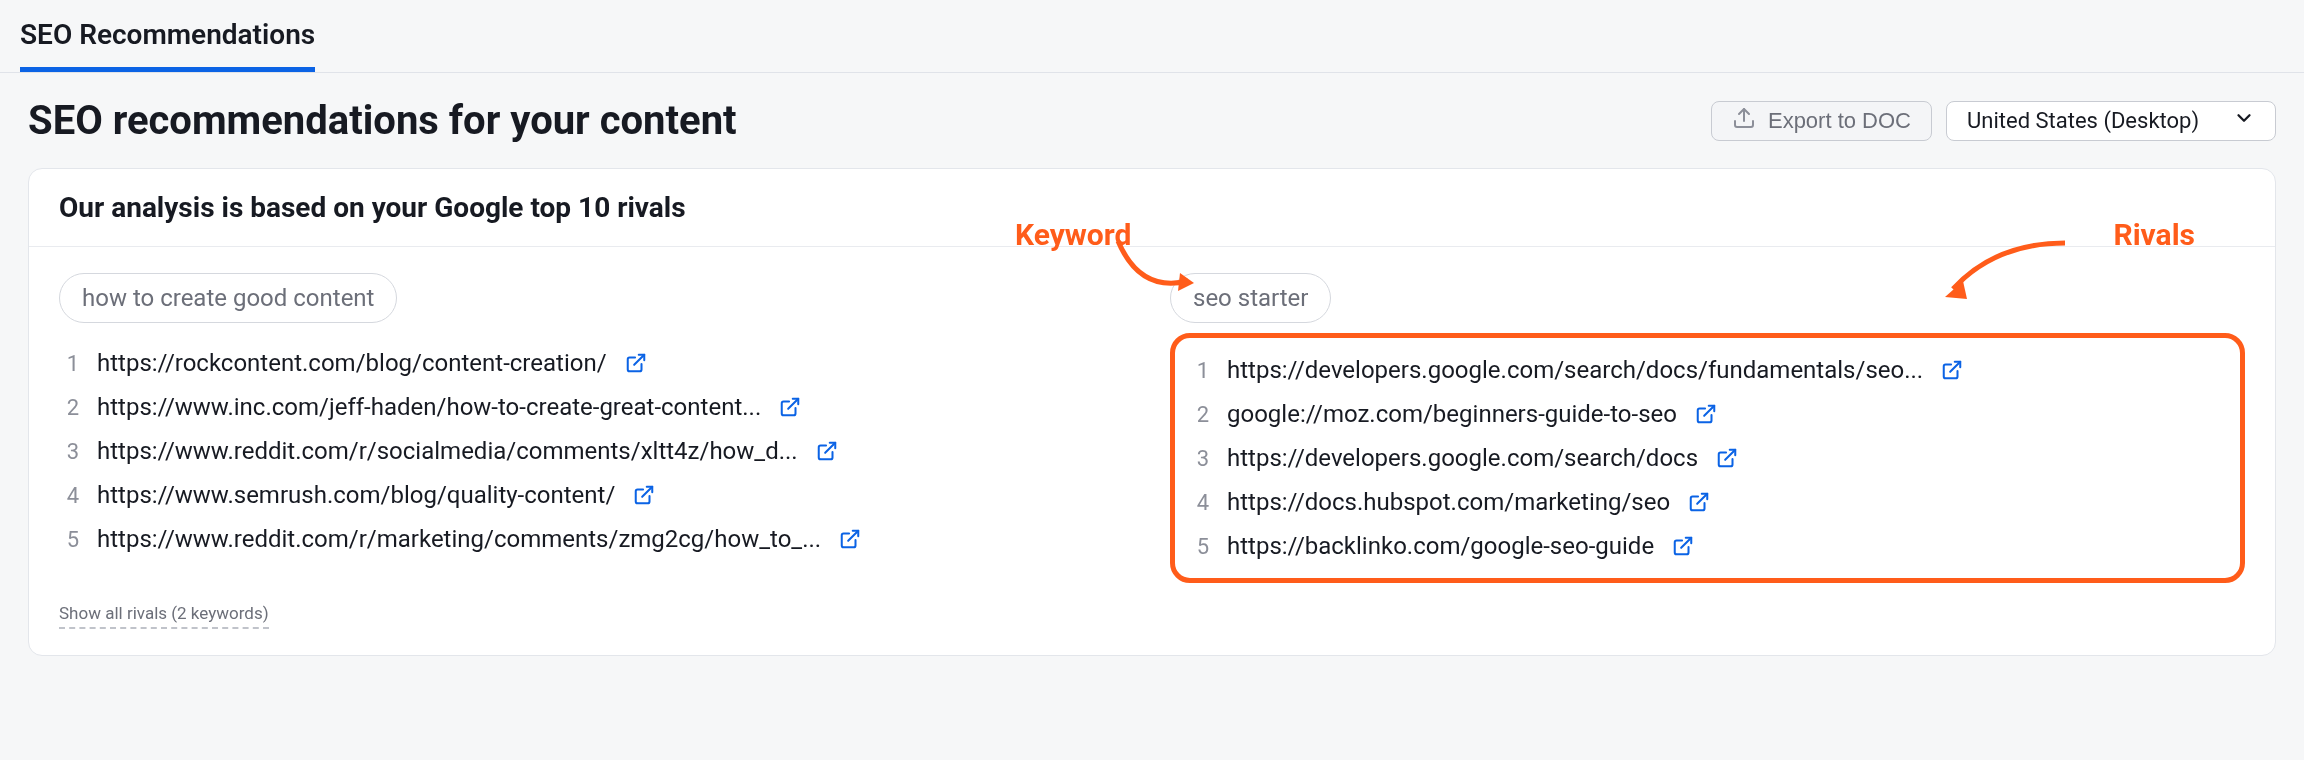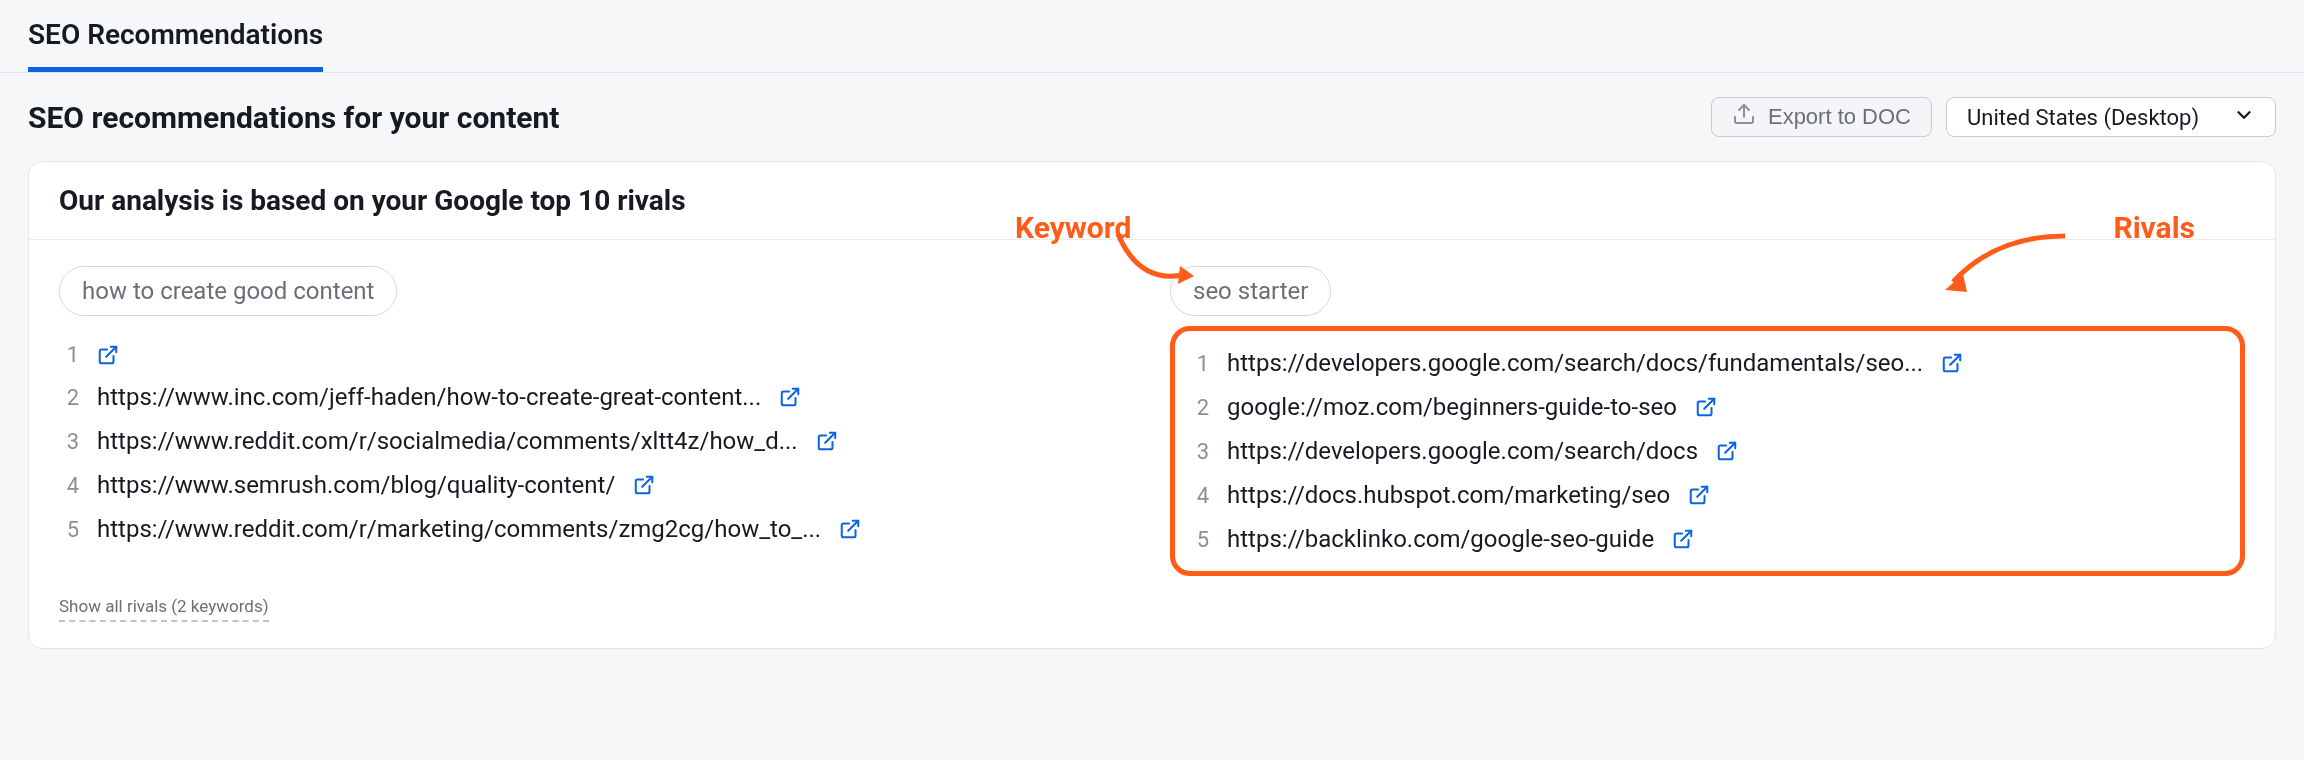--- a/index.html
+++ b/index.html
@@ -8,21 +8,21 @@
     font-family: -apple-system, BlinkMacSystemFont, "Segoe UI", Roboto, Helvetica, Arial, sans-serif;
     background: #f6f7f8;
     color: #171a22;
     width: 2304px;
   }
   .wrap { padding: 0 0 30px 0; }
   
   .tabs {
     display: flex;
     gap: 40px;
-    padding: 18px 28px 0 28px;
+    padding: 18px 28px 0 20px;
     border-bottom: 1px solid #e0e3e9;
     font-size: 28px;
     font-weight: 600;
   }
   .tab {
     padding-bottom: 16px;
     color: #595c66;
     cursor: pointer;
     border-bottom: 5px solid transparent;
   }
@@ -30,21 +30,21 @@
     color: #171a22;
     border-bottom-color: #0b63e5;
   }
   
   .title-row {
     display: flex;
     align-items: center;
     justify-content: space-between;
     padding: 24px 28px 10px 28px;
   }
-  .page-title { font-size: 30px; font-weight: 700; }
+  .page-title { font-size: 40px; font-weight: 700; }
   .title-actions { display: flex; gap: 14px; align-items: center; }
   .btn, .select {
     height: 40px;
     border: 1px solid #c8cbd2;
     border-radius: 8px;
     background: #fff;
     font-size: 22px;
     display: inline-flex;
     align-items: center;
     gap: 12px;
@@ -149,20 +149,21 @@
   <div class="card">
     <div class="card-header">Our analysis is based on your Google top 10 rivals</div>
     <div class="card-body">
 
       <div class="columns">
         <div class="col">
           <span class="pill">how to create good content</span>
           <ul class="list">
             <li>
               <span class="num">1</span>
+              <span class="url">https://rockcontent.com/blog/content-creation/</span>
               <a class="ext-link-icon">
                   <svg width="22" height="22" viewBox="0 0 24 24" fill="none" stroke="currentColor" stroke-width="2.2" stroke-linecap="round" stroke-linejoin="round">
                     <path d="M18 13v6a2 2 0 0 1-2 2H5a2 2 0 0 1-2-2V8a2 2 0 0 1 2-2h6"></path>
                     <polyline points="15 3 21 3 21 9"></polyline>
                     <line x1="10" y1="14" x2="21" y2="3"></line>
                   </svg>
                 </a>
             </li>
             <li>
               <span class="num">2</span>

